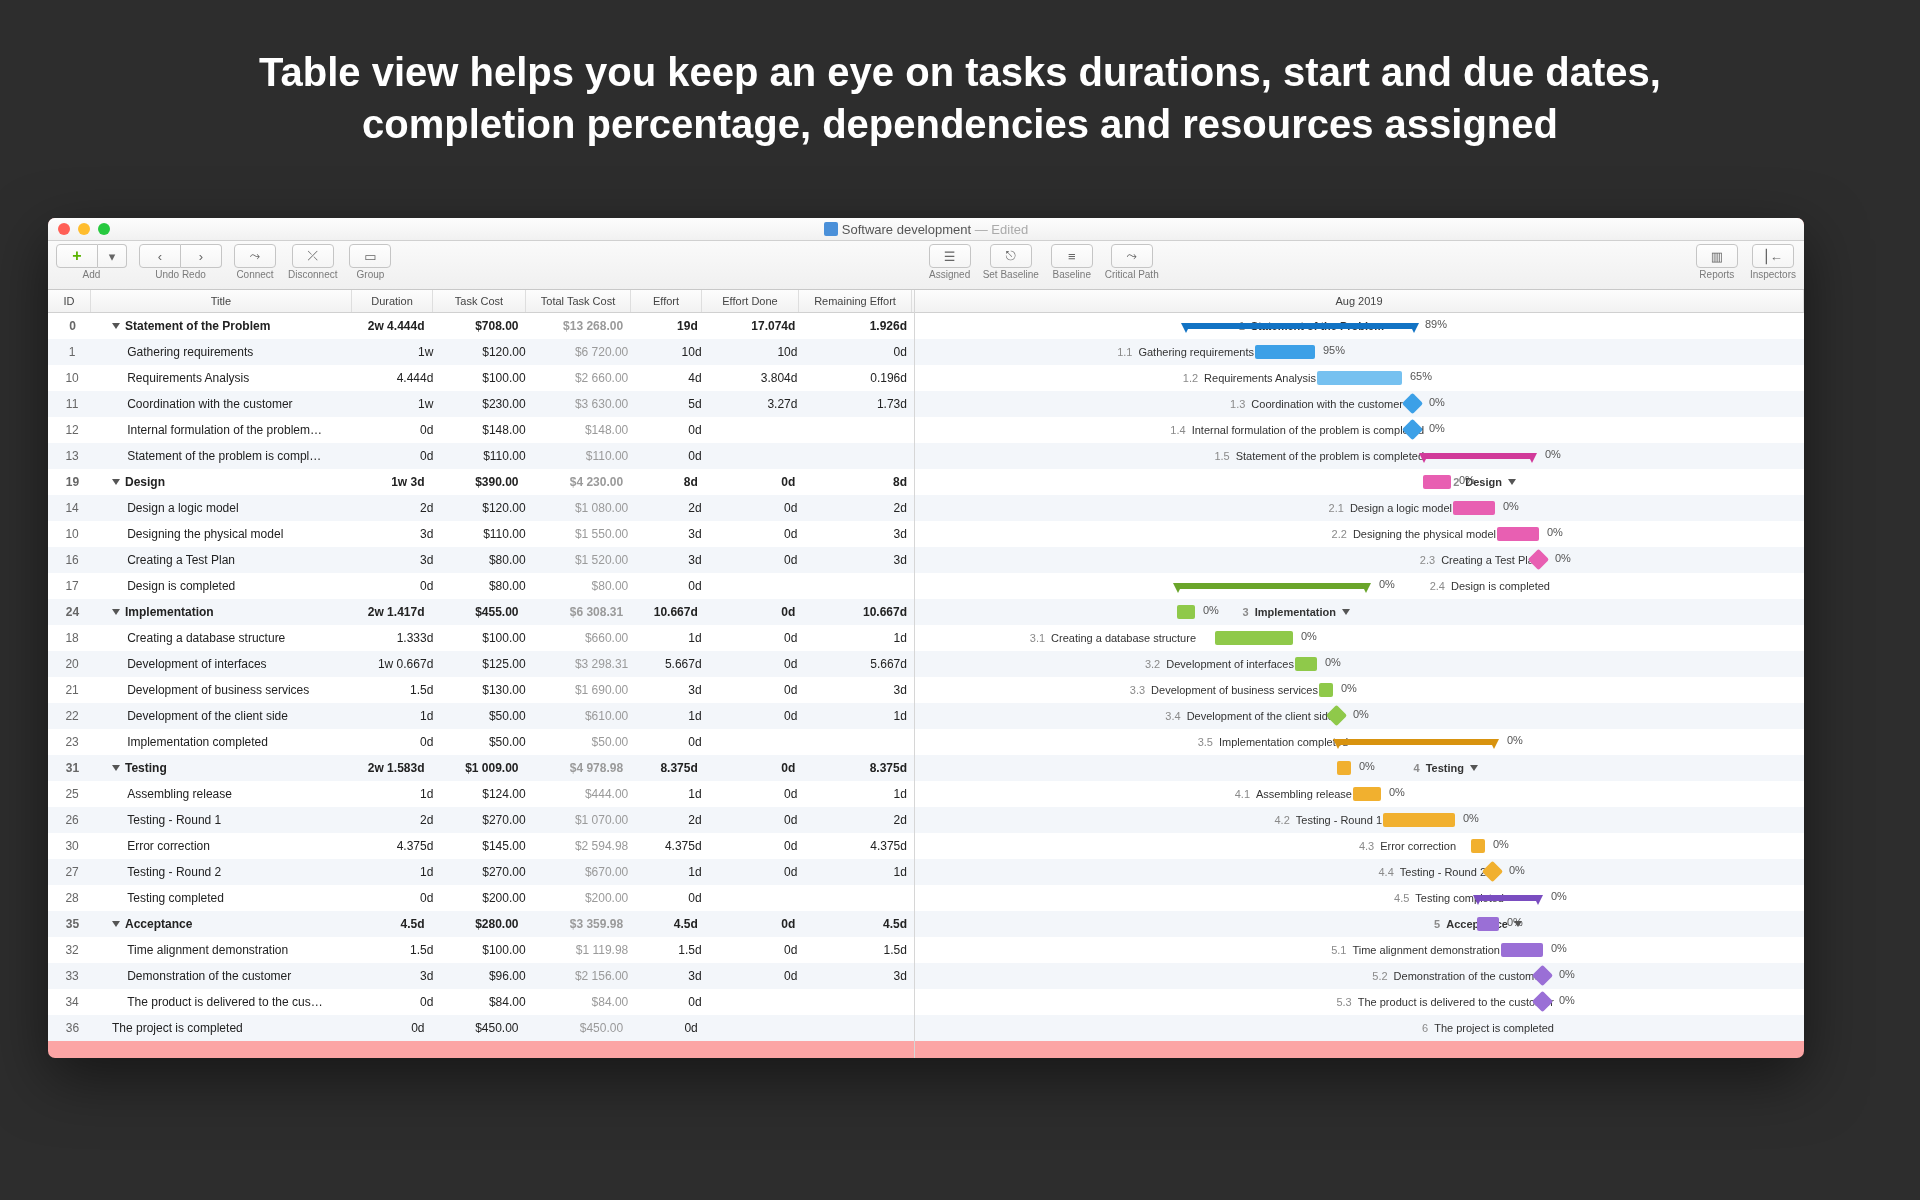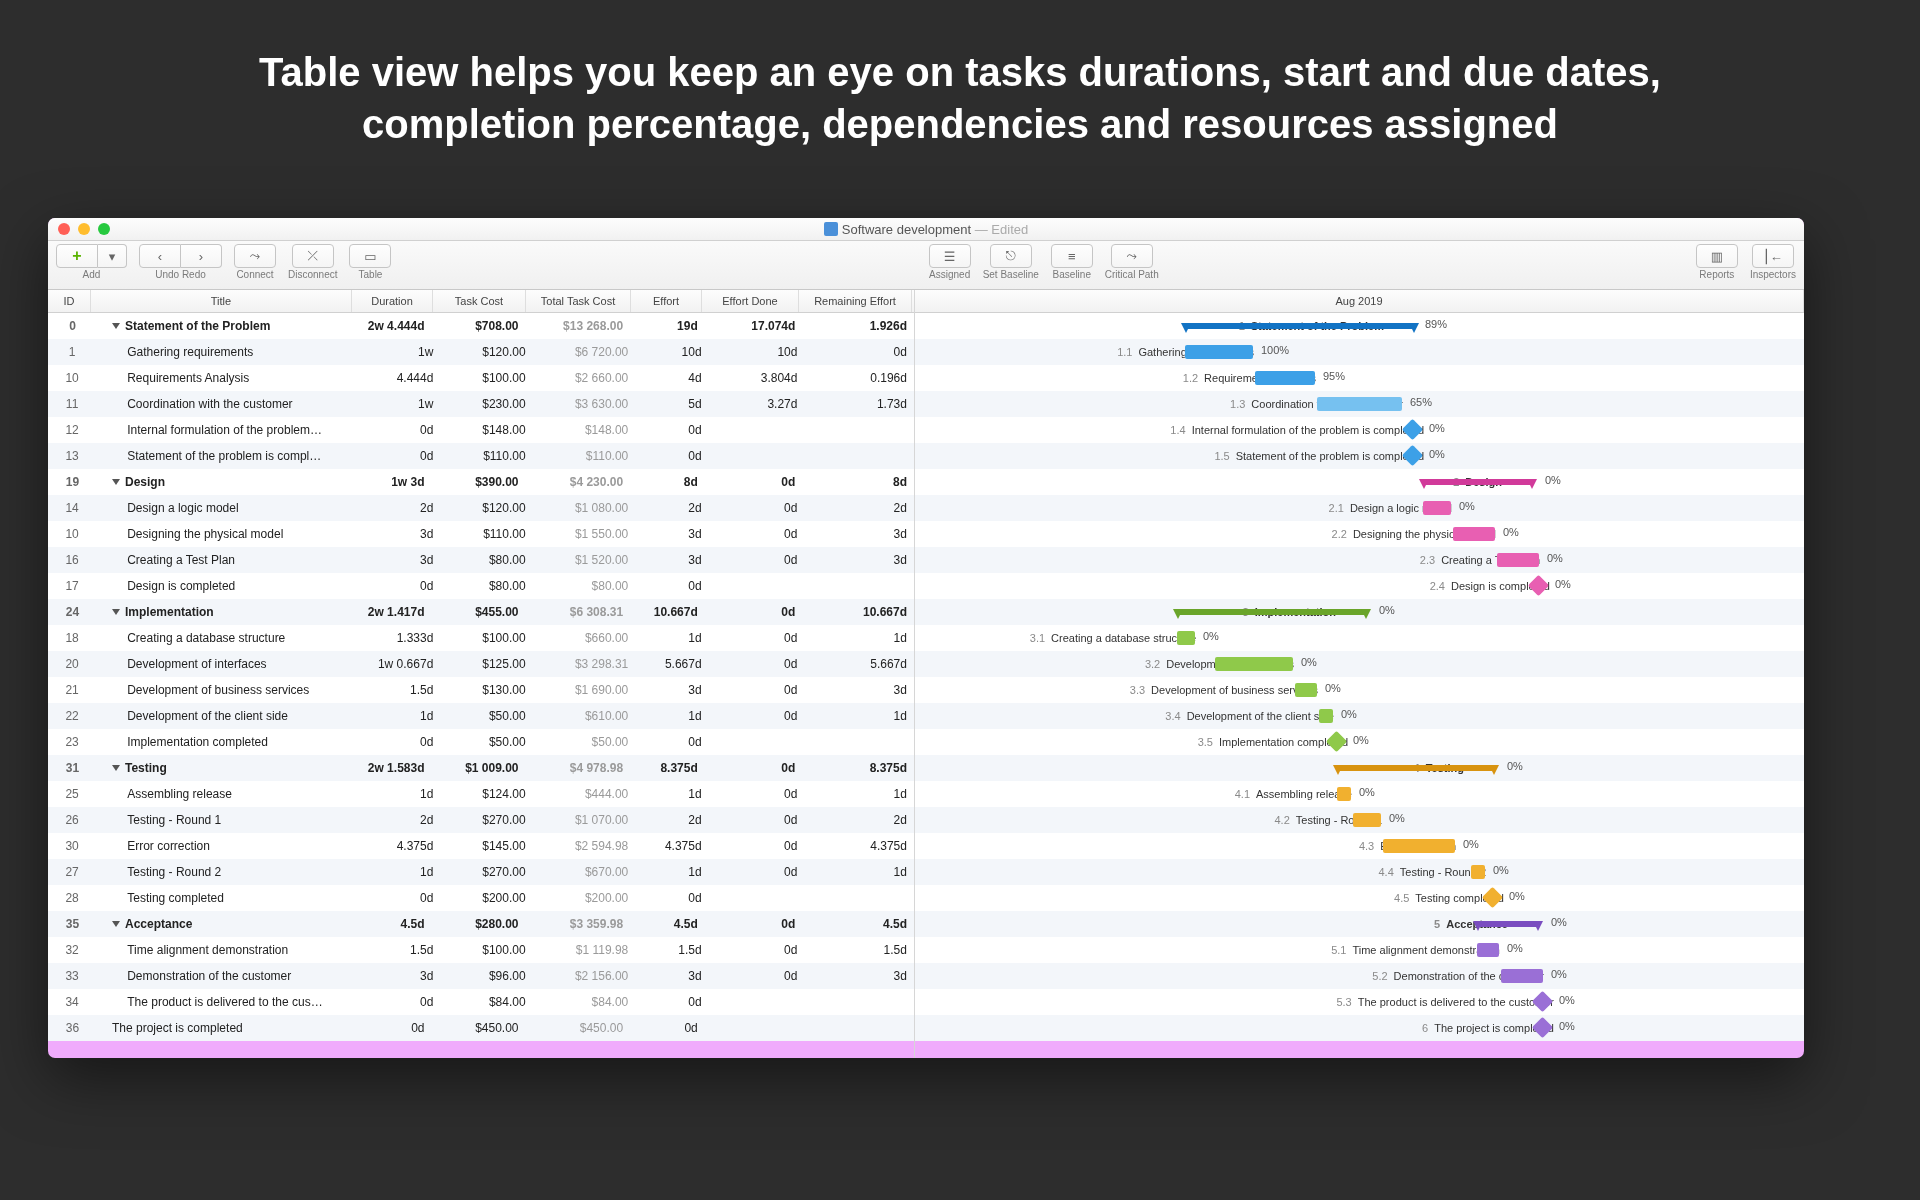--- a/index.html
+++ b/index.html
@@ -1,18 +1,18 @@
 <!DOCTYPE html>
 <html><head>
 <meta charset="utf-8">
 <style>
 html,body{margin:0;padding:0;font-family:-apple-system,Helvetica,Arial,sans-serif;font-size:12px;color:#222;background:#2d2d2d}
 .page{width:1920px;height:1200px;position:relative;background:#2d2d2d;overflow:hidden}
 .hero{color:#fff;text-align:center;font-size:40px;font-weight:700;line-height:1.3;padding:46px 140px 30px}
-.window{position:absolute;left:48px;top:218px;width:1756px;height:840px;background:#f0abfc;border-radius:7px;box-shadow:0 20px 60px rgba(0,0,0,.5);display:flex;flex-direction:column;overflow:hidden}
+.window{position:absolute;left:48px;top:218px;width:1756px;height:840px;background:#fca5a5;border-radius:7px;box-shadow:0 20px 60px rgba(0,0,0,.5);display:flex;flex-direction:column;overflow:hidden}
 .titlebar{height:22px;background:linear-gradient(#fdfdfd,#f1f1f1);border-bottom:1px solid #d0d0d0;display:flex;align-items:center;position:relative}
 .traffic{display:flex;gap:8px;padding-left:10px}
 .dot{width:12px;height:12px;border-radius:50%}
 .dot.r{background:#ff5f56}.dot.y{background:#ffbd2e}.dot.g{background:#27c93f}
 .winTitle{position:absolute;left:0;right:0;text-align:center;font-size:13px;color:#555}
 .winTitle .edited{color:#aaa}
 .winTitle .ticon{display:inline-block;width:14px;height:14px;background:#4a90d9;border-radius:2px;vertical-align:-2px;margin-right:4px}
 .toolbar{height:45px;background:linear-gradient(#fafafa,#f0f0f0);border-bottom:1px solid #c8c8c8;display:flex;align-items:flex-start;padding:3px 8px 0;gap:12px}
 .tgrp{display:flex;flex-direction:column;align-items:center;gap:1px}
 .tbtns{display:flex;gap:0}
@@ -113,21 +113,21 @@
    <div class="tgrp">
           <div class="tbtns">
             <div class="tbtn solo">⤫</div>
           </div>
           <div class="tlbl">Disconnect</div>
         </div>
    <div class="tgrp">
           <div class="tbtns">
             <div class="tbtn solo">▭</div>
           </div>
-          <div class="tlbl">Table</div>
+          <div class="tlbl">Group</div>
         </div>
    <div class="spacer"></div>
    <div class="tgrp">
           <div class="tbtns">
             <div class="tbtn solo">☰</div>
           </div>
           <div class="tlbl">Assigned</div>
         </div>
    <div class="tgrp">
           <div class="tbtns">
@@ -609,24 +609,20 @@
               <div class="grow" style="padding-right: 250px;">
                 <span class="glabel"><span class="num">6</span>The project is completed</span>
               </div>
             </div>
      <div class="bars" id="bars">
               <div class="brow">
                 <div class="sbar blue" style="left:270px;width:230px"></div>
                 <div class="pct" style="left:510px">89%</div>
               </div>
               <div class="brow">
-                <div class="bar blue" style="left:270px;width:68px"></div>
-                <div class="pct" style="left:346px">100%</div>
-              </div>
-              <div class="brow">
                 <div class="bar blue" style="left:340px;width:60px"></div>
                 <div class="pct" style="left:408px">95%</div>
               </div>
               <div class="brow">
                 <div class="bar blue2" style="left:402px;width:85px"></div>
                 <div class="pct" style="left:495px">65%</div>
               </div>
               <div class="brow">
                 <div class="diam blue" style="left:490px"></div>
                 <div class="pct" style="left:514px">0%</div>

